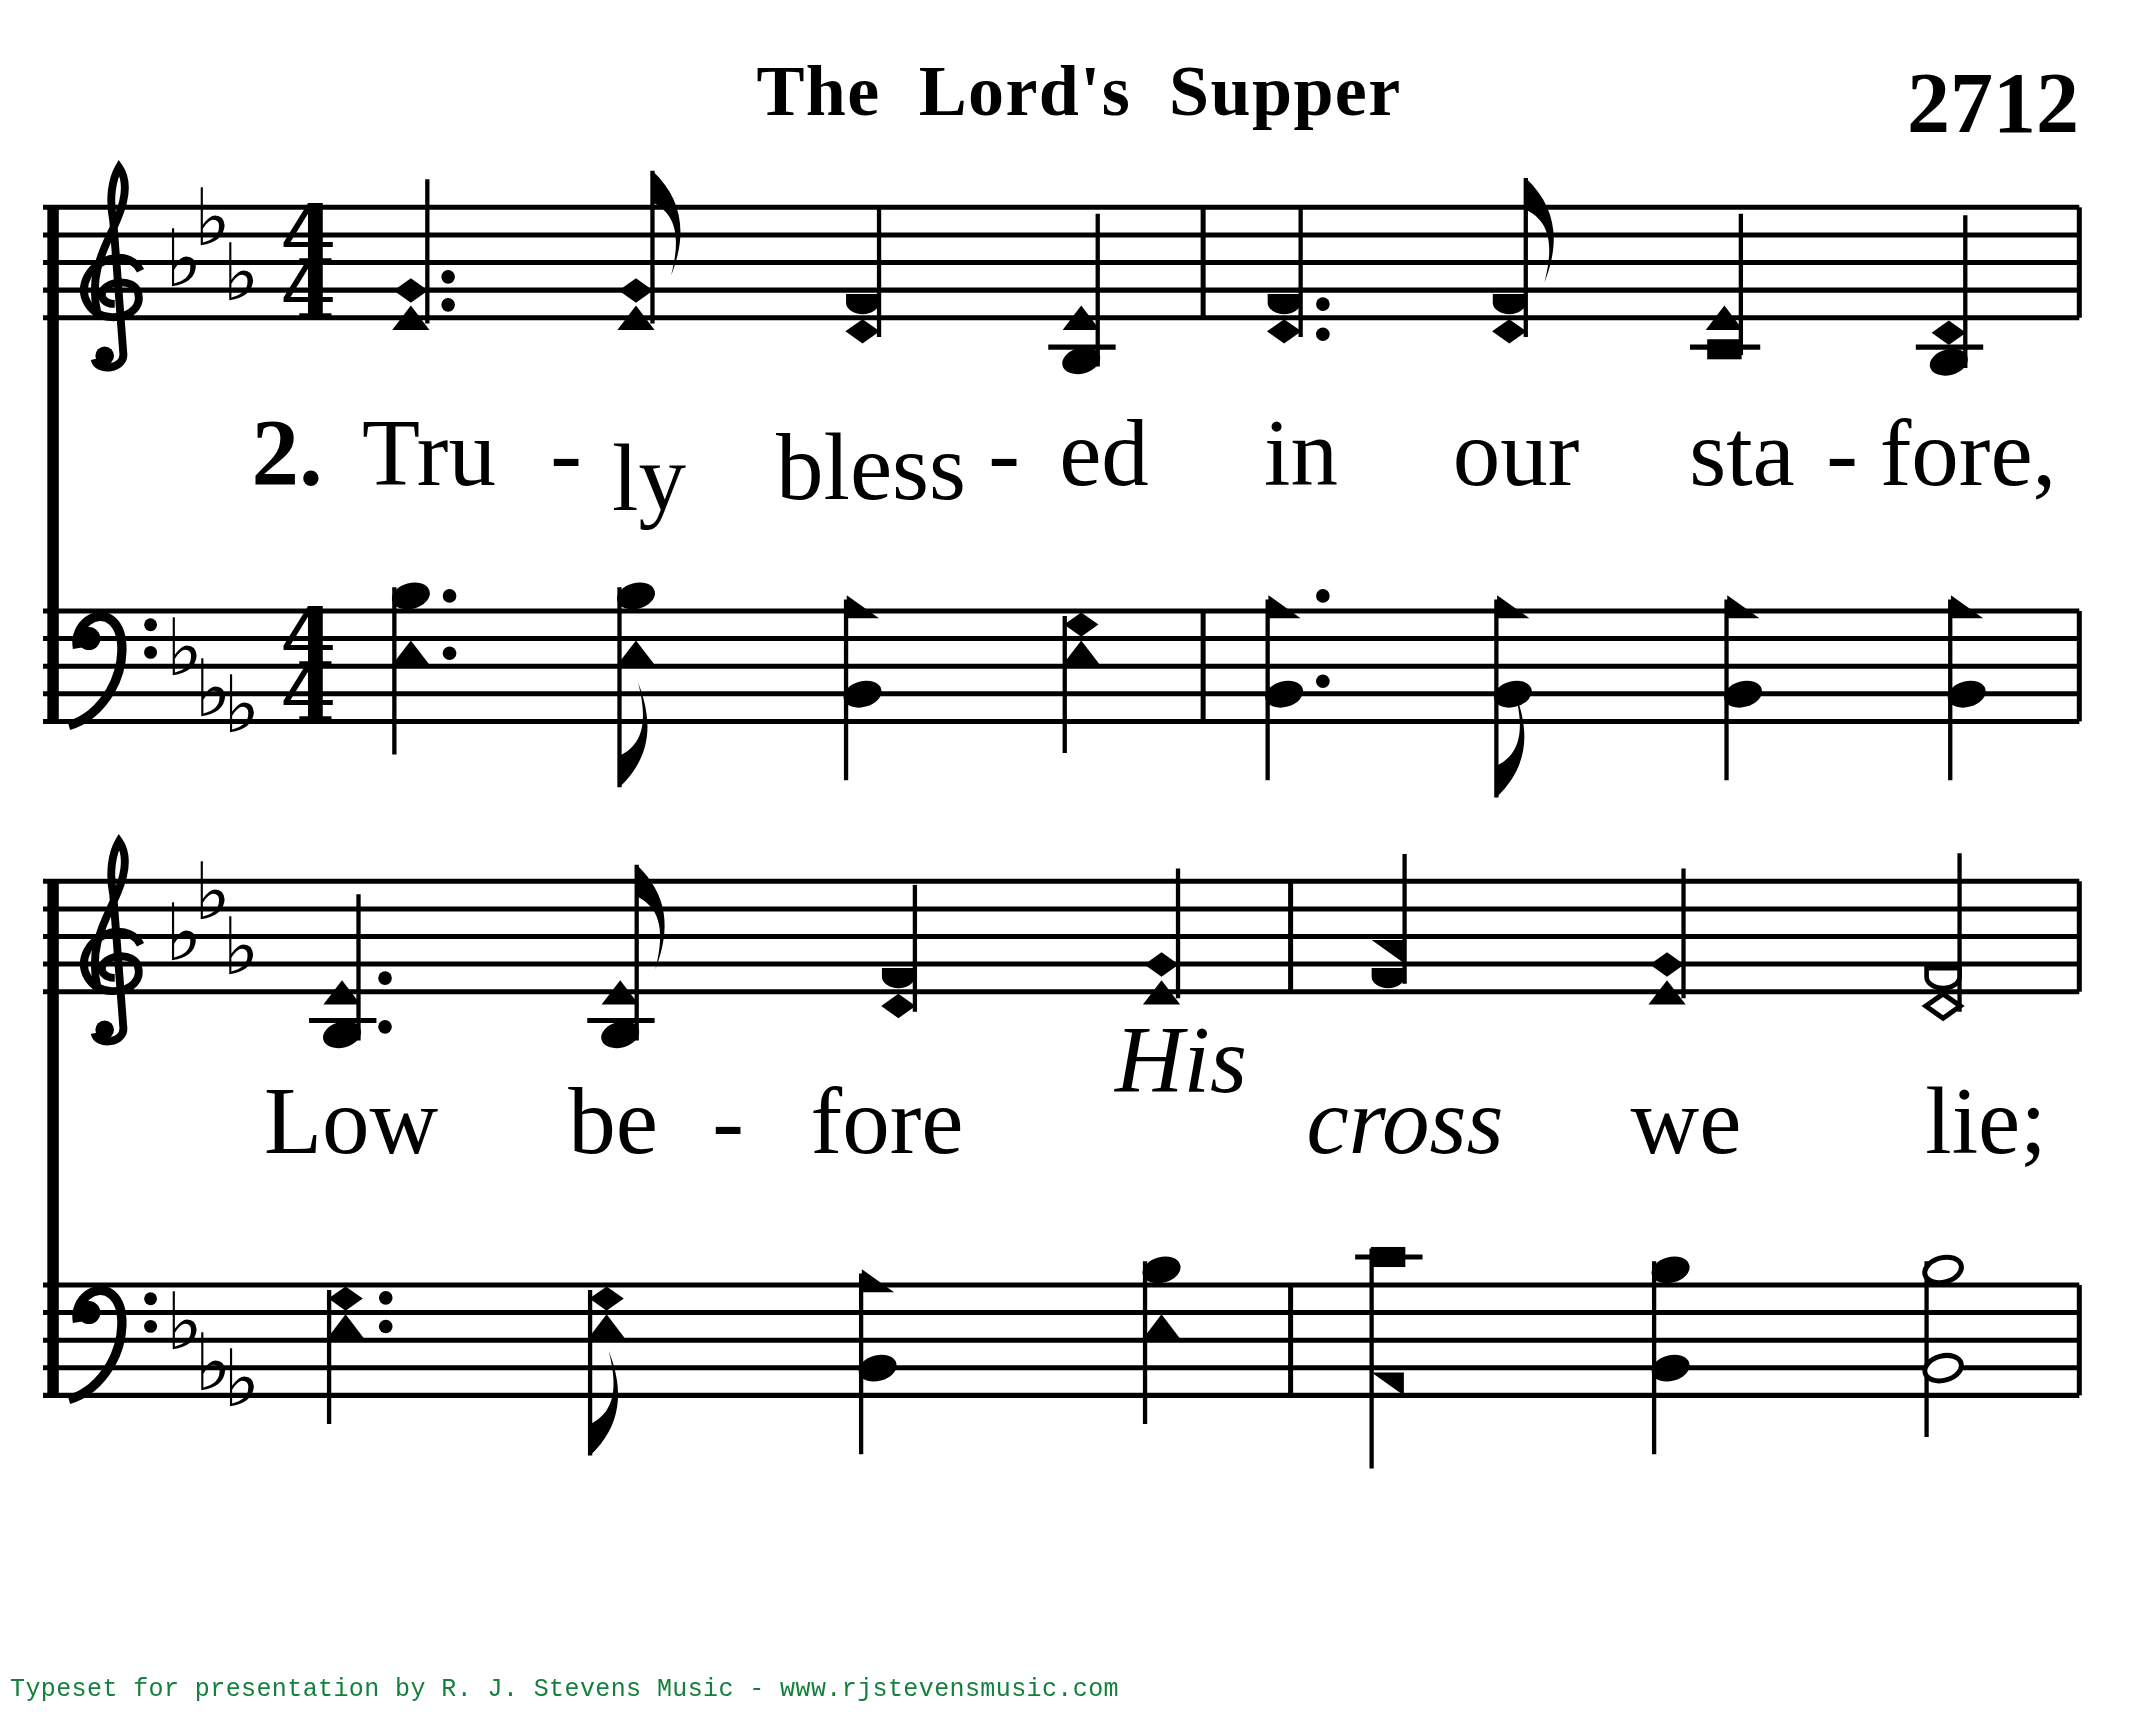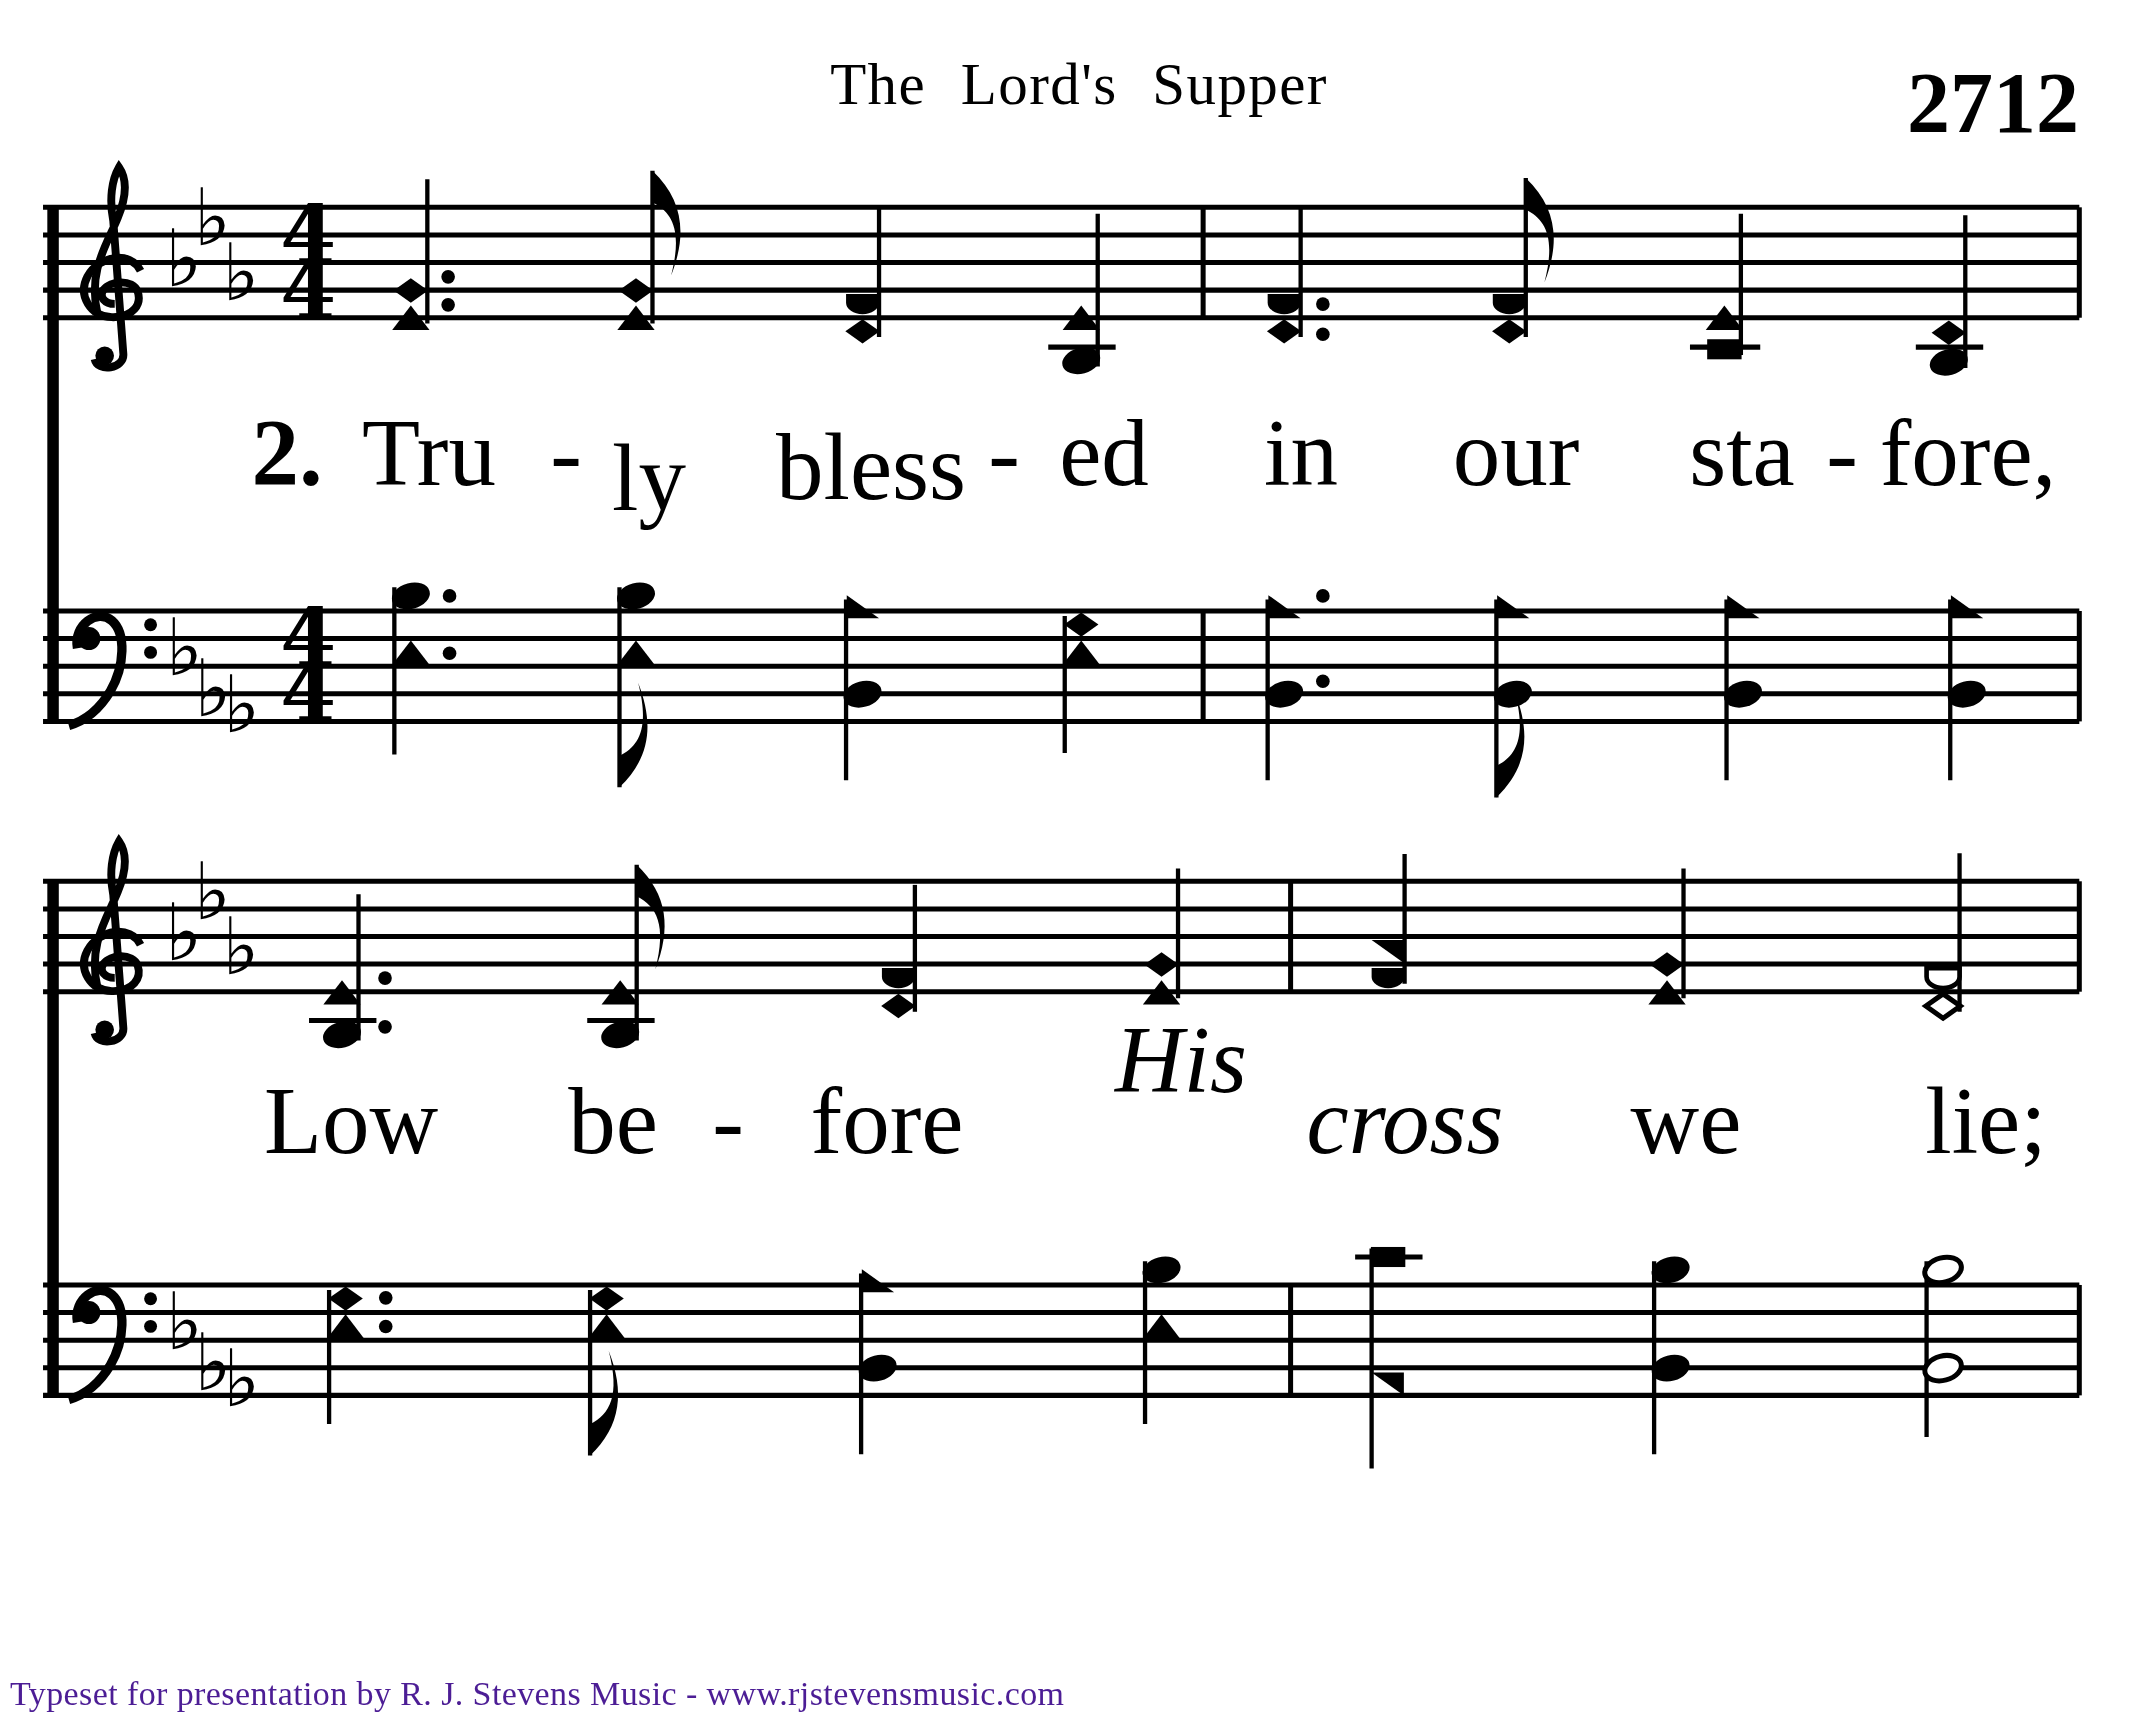--- a/index.html
+++ b/index.html
@@ -1,25 +1,25 @@
 <!DOCTYPE html>
 <html style="font-size:11.5px"><head>
 <meta charset="utf-8">
 <style>
   html,body{margin:0;padding:0;background:#fff;}
   #page{position:relative;width:2151px;height:1721px;background:#ffffff;overflow:hidden;
         font-family:"Liberation Serif","DejaVu Serif",serif;color:#000;}
   #notation-svg{position:absolute;left:0;top:0;}
   .title{position:absolute;top:50px;left:1079px;transform:translateX(-50%);
-         font-size:59px;font-weight:normal;letter-spacing:1.4px;word-spacing:18.6px;white-space:nowrap;}
+         font-size:72px;font-weight:bold;letter-spacing:1.4px;word-spacing:18.6px;white-space:nowrap;}
   .hymn-number{position:absolute;top:53px;right:72px;font-size:86px;font-weight:bold;}
   .lyric-word{position:absolute;transform:translateX(-50%);font-size:95px;line-height:1;white-space:nowrap;}
   .lyric-word.bold{font-weight:bold;}
-  .footer{position:absolute;left:10px;top:1675px;font-size:34px;color:#4c1d95;
-          font-family:Liberation Serif, serif;letter-spacing:0.4px;}
+  .footer{position:absolute;left:10px;top:1675px;font-size:25px;color:#15803d;
+          font-family:Liberation Mono, monospace;letter-spacing:0.4px;}
 </style>
 </head>
 <body>
 
 <div id="page">
   <svg id="notation-svg" width="2151" height="1721" viewBox="0 0 3000 2400">
       <g>
         <rect x="66" y="289" width="16" height="717" fill="#000"></rect>
         <g>
           <line x1="60" y1="289" x2="2900" y2="289" stroke="#000" stroke-width="7"></line>

